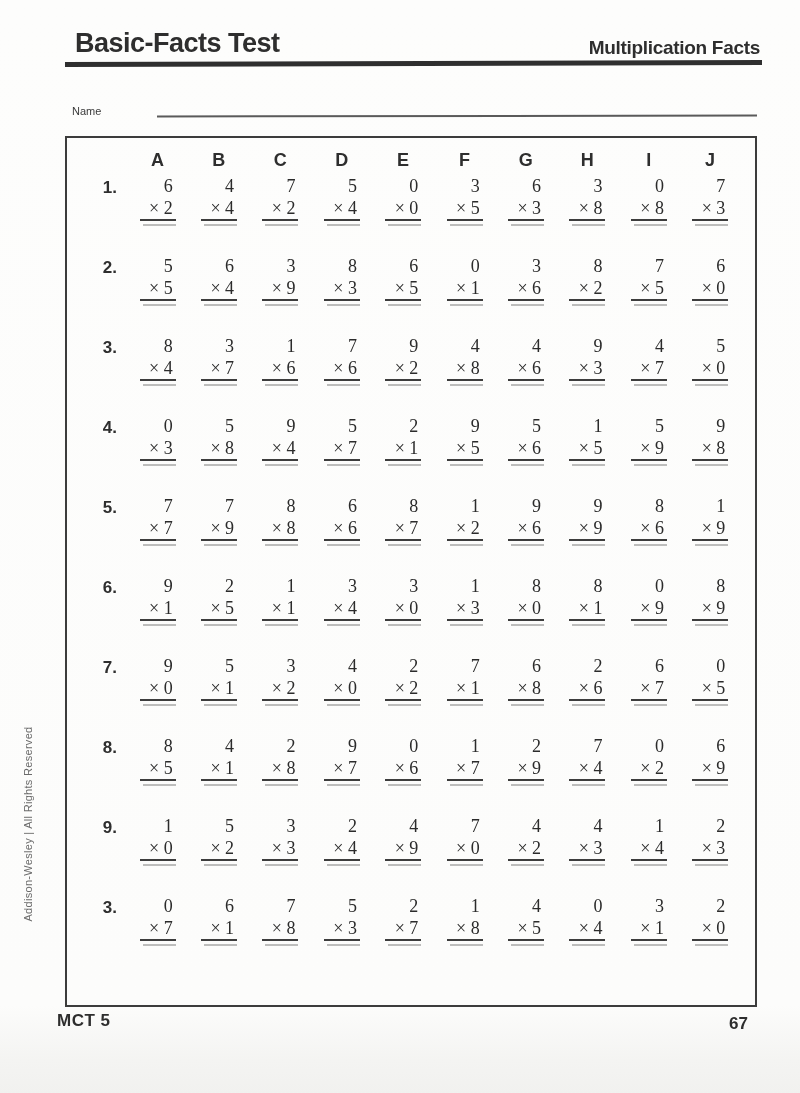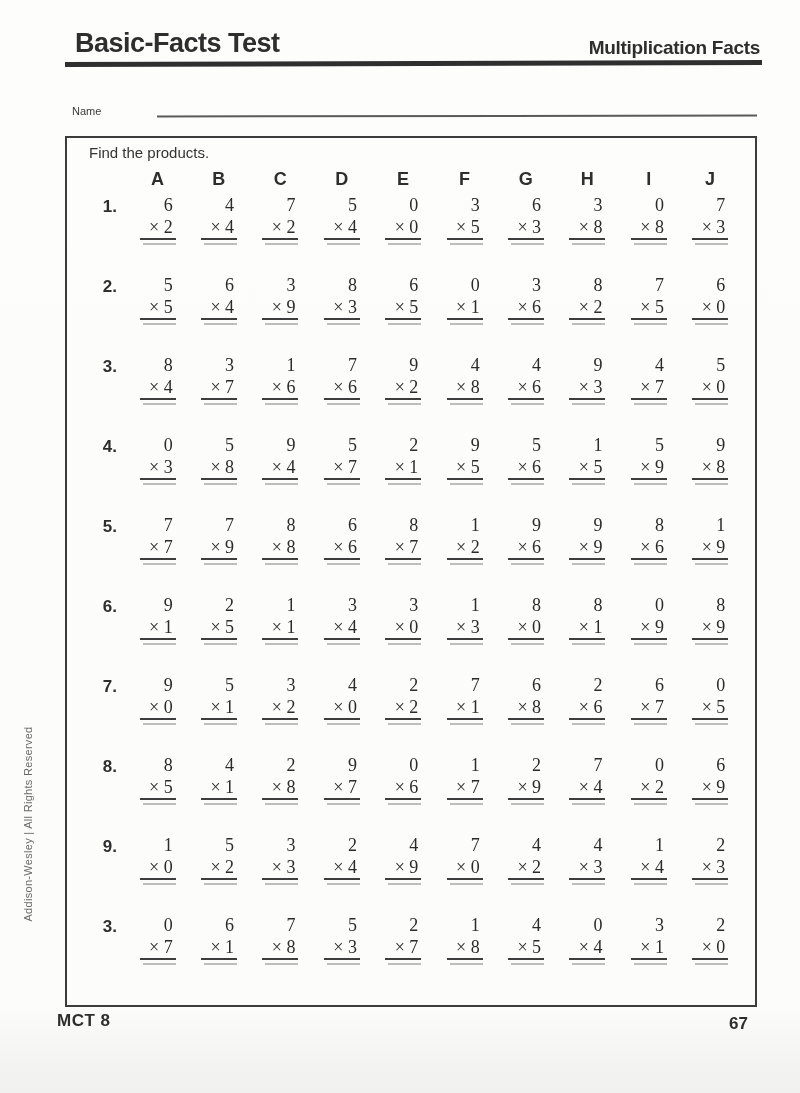--- a/index.html
+++ b/index.html
@@ -135,21 +135,20 @@
     <div class="sub-title">Multiplication Facts</div>
   </div>
   <div class="title-rule"></div>
 
   <div class="name-row">
     <span class="name-label">Name</span>
     <span class="name-line"></span>
   </div>
 
   <div class="sheet-box">
-    <div class="instruction">Find the products.</div>
     <div class="grid">
         <div class="grid-row header-row">
           <div class="row-label"></div>
           <div class="col-header">A</div>
           <div class="col-header">B</div>
           <div class="col-header">C</div>
           <div class="col-header">D</div>
           <div class="col-header">E</div>
           <div class="col-header">F</div>
           <div class="col-header">G</div>
@@ -885,16 +884,16 @@
               <div class="multiplier">× 0</div>
               <div class="answer-line"></div>
             </div>
           </div>
         </div>
       </div>
   </div>
 
   <div class="side-copyright">Addison-Wesley  |  All Rights Reserved</div>
 
-  <div class="footer-left">MCT 8</div>
+  <div class="footer-left">MCT 5</div>
   <div class="footer-right">67</div>
 
 </div>
 
 </body></html>

